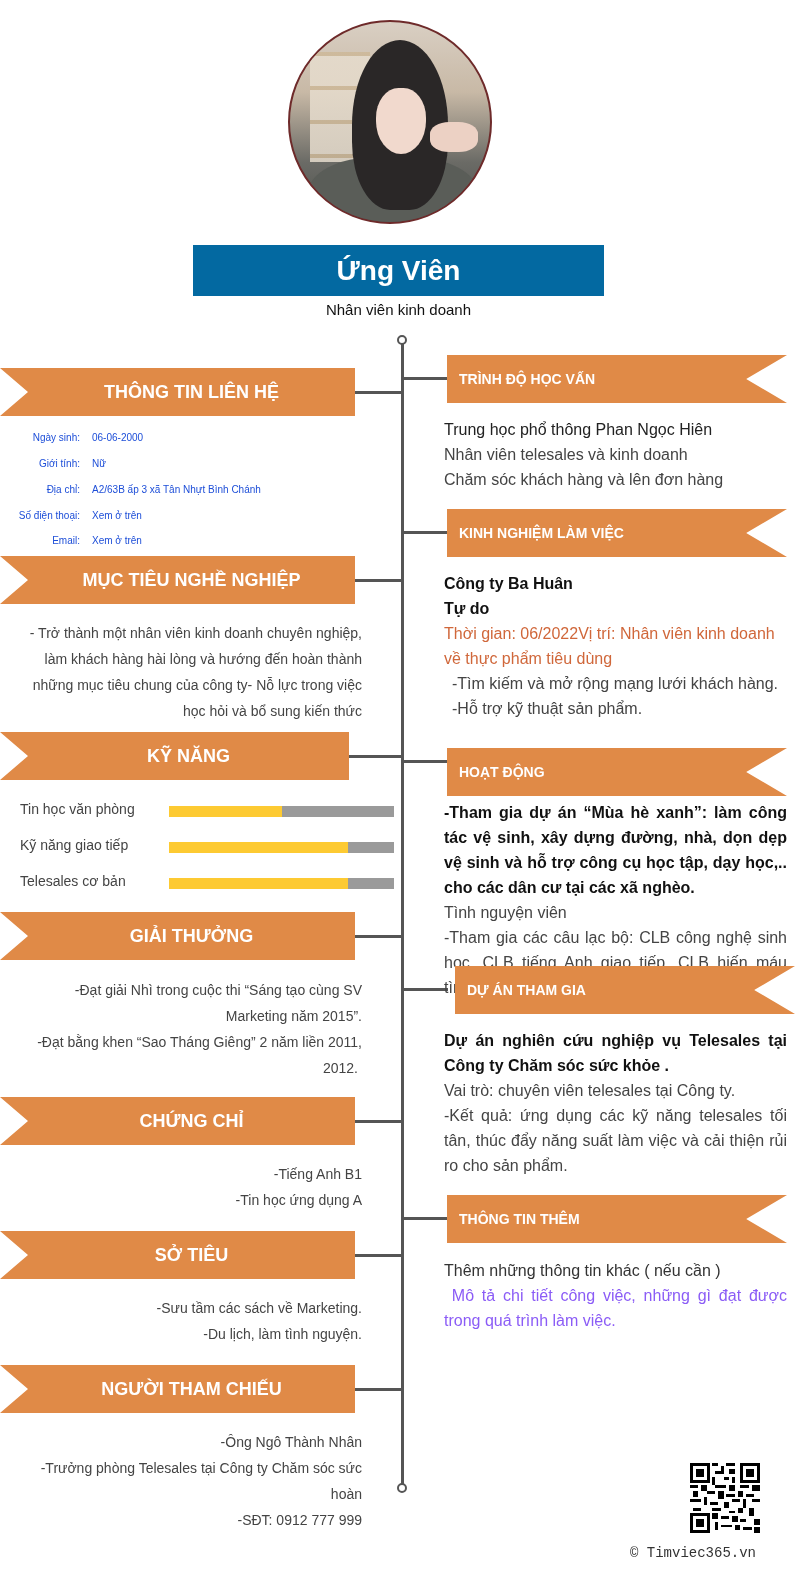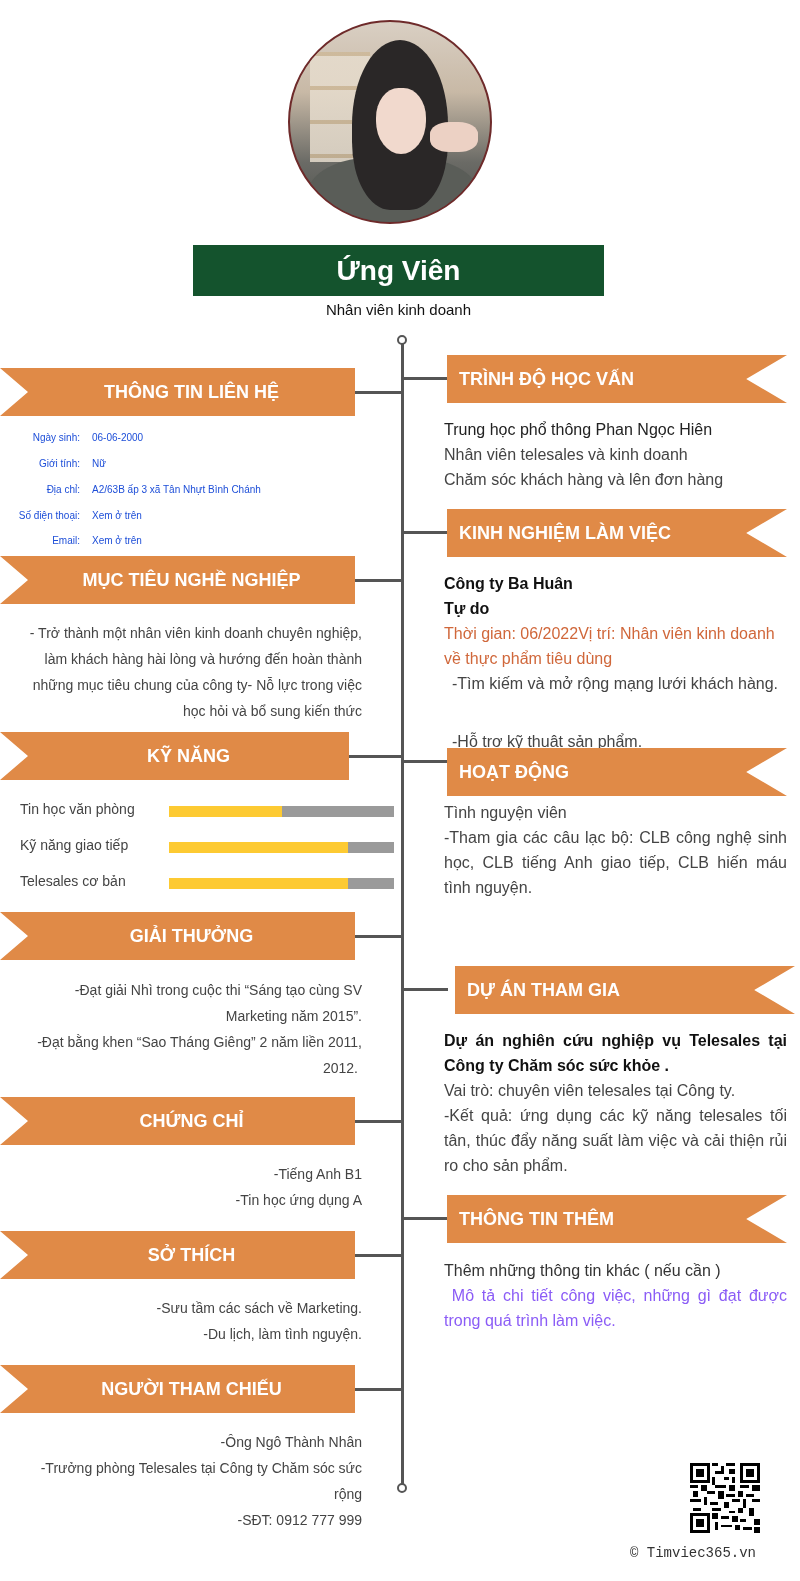--- a/index.html
+++ b/index.html
@@ -19,42 +19,42 @@
     .portrait .face { position: absolute; left: 86px; top: 66px; width: 50px; height: 66px;
       border-radius: 45% 45% 50% 50%; background: #f1d9cd; }
     .portrait .shirt { position: absolute; left: 18px; top: 135px; width: 170px; height: 90px;
       border-radius: 40% 40% 0 0; background: #5a5d58; }
     .portrait .hand { position: absolute; left: 140px; top: 100px; width: 48px; height: 30px;
       border-radius: 40%; background: #ecd1c4; }
 
     
     .name-banner {
       position: absolute; left: 193px; top: 245px; width: 411px; height: 51px;
-      background: #14532d; color: #fff; font-weight: bold; font-size: 28px;
+      background: #0369a1; color: #fff; font-weight: bold; font-size: 28px;
       display: flex; align-items: center; justify-content: center;
     }
     .job-title { position: absolute; left: 193px; top: 301px; width: 411px; text-align: center;
       font-size: 15px; color: #111; }
 
     
     .timeline { position: absolute; left: 401px; top: 344px; width: 3px; height: 1140px; background: #555; }
     .node { position: absolute; width: 10px; height: 10px; border: 2px solid #555; border-radius: 50%; background: #fff; }
     .connector { position: absolute; height: 3px; background: #555; }
 
     
     .banner-left {
       position: absolute; left: 0; height: 48px; background: #e08a47;
       color: #fff; font-weight: bold; font-size: 18px;
       display: flex; align-items: center; justify-content: center;
       clip-path: polygon(0 0, 100% 0, 100% 100%, 0 100%, 28px 50%);
       padding-left: 28px;
     }
     .banner-right {
       position: absolute; left: 447px; width: 340px; height: 48px; background: #e08a47;
-      color: #fff; font-weight: bold; font-size: 18px;
+      color: #fff; font-weight: bold; font-size: 14px;
       display: flex; align-items: center; padding-left: 12px;
       clip-path: polygon(0 0, 100% 0, 88% 50%, 100% 100%, 0 100%);
     }
 
     
     .info-row { position: absolute; font-size: 10px; color: #1d4ed8; display: flex; }
     .info-label { width: 92px; text-align: right; padding-right: 12px; }
     .info-value { text-align: left; }
 
     .rtext { position: absolute; right: 438px; text-align: right; font-size: 14px; color: #444; line-height: 26px; }
@@ -156,52 +156,53 @@
   <div>-Đạt bằng khen “Sao Tháng Giêng” 2 năm liền 2011,</div>
   <div style="padding-right:4px;">2012.</div>
 </div>
 
 <div class="banner-left" style="top:1097px; width:355px;">CHỨNG CHỈ</div>
 <div class="rtext" style="top:1161px;">
   <div>-Tiếng Anh B1</div>
   <div>-Tin học ứng dụng A</div>
 </div>
 
-<div class="banner-left" style="top:1231px; width:355px;">SỞ THÍCH</div>
+<div class="banner-left" style="top:1231px; width:355px;">SỞ TIÊU</div>
 <div class="rtext" style="top:1295px;">
   <div>-Sưu tầm các sách về Marketing.</div>
   <div>-Du lịch, làm tình nguyện.</div>
 </div>
 
 <div class="banner-left" style="top:1365px; width:355px;">NGƯỜI THAM CHIẾU</div>
 <div class="rtext" style="top:1429px;">
   <div>-Ông Ngô Thành Nhân</div>
   <div>-Trưởng phòng Telesales tại Công ty Chăm sóc sức</div>
-  <div>rộng</div>
+  <div>hoàn</div>
   <div>-SĐT: 0912 777 999</div>
 </div>
 
 <div class="banner-right" style="top:355px;">TRÌNH ĐỘ HỌC VẤN</div>
 <div class="ltext" style="top:417px;">
   <div style="color:#222;">Trung học phổ thông Phan Ngọc Hiên</div>
   <div>Nhân viên telesales và kinh doanh</div>
   <div>Chăm sóc khách hàng và lên đơn hàng</div>
 </div>
 
 <div class="banner-right" style="top:509px;">KINH NGHIỆM LÀM VIỆC</div>
 <div class="ltext" style="top:571px;">
   <div class="bold-dark">Công ty Ba Huân</div>
   <div class="bold-dark">Tự do</div>
   <div class="orange">Thời gian: 06/2022Vị trí: Nhân viên kinh doanh về thực phẩm tiêu dùng</div>
   <div style="padding-left:8px;">-Tìm kiếm và mở rộng mạng lưới khách hàng.</div>
-  <div style="padding-left:8px;margin-top:33px;">-Hỗ trợ kỹ thuật sản phẩm.</div>
+  <div style="padding-left:8px;">-Hỗ trợ kỹ thuật sản phẩm.</div>
 </div>
 
 <div class="banner-right" style="top:738px;margin-top:10px;">HOẠT ĐỘNG</div>
 <div class="ltext just" style="top:800px;">
+  <div class="bold-dark">-Tham gia dự án “Mùa hè xanh”: làm công tác vệ sinh, xây dựng đường, nhà, dọn dẹp vệ sinh và hỗ trợ công cụ học tập, dạy học,.. cho các dân cư tại các xã nghèo.</div>
   <div>Tình nguyện viên</div>
   <div>-Tham gia các câu lạc bộ: CLB công nghệ sinh học, CLB tiếng Anh giao tiếp, CLB hiến máu tình nguyện.</div>
 </div>
 
 <div class="banner-right" style="top:966px;margin-left:8px;">DỰ ÁN THAM GIA</div>
 <div class="ltext just" style="top:1028px;">
   <div class="bold-dark">Dự án nghiên cứu nghiệp vụ Telesales tại Công ty Chăm sóc sức khỏe .</div>
   <div>Vai trò: chuyên viên telesales tại Công ty.</div>
   <div>-Kết quả: ứng dụng các kỹ năng telesales tối tân, thúc đẩy năng suất làm việc và cải thiện rủi ro cho sản phẩm.</div>
 </div>

